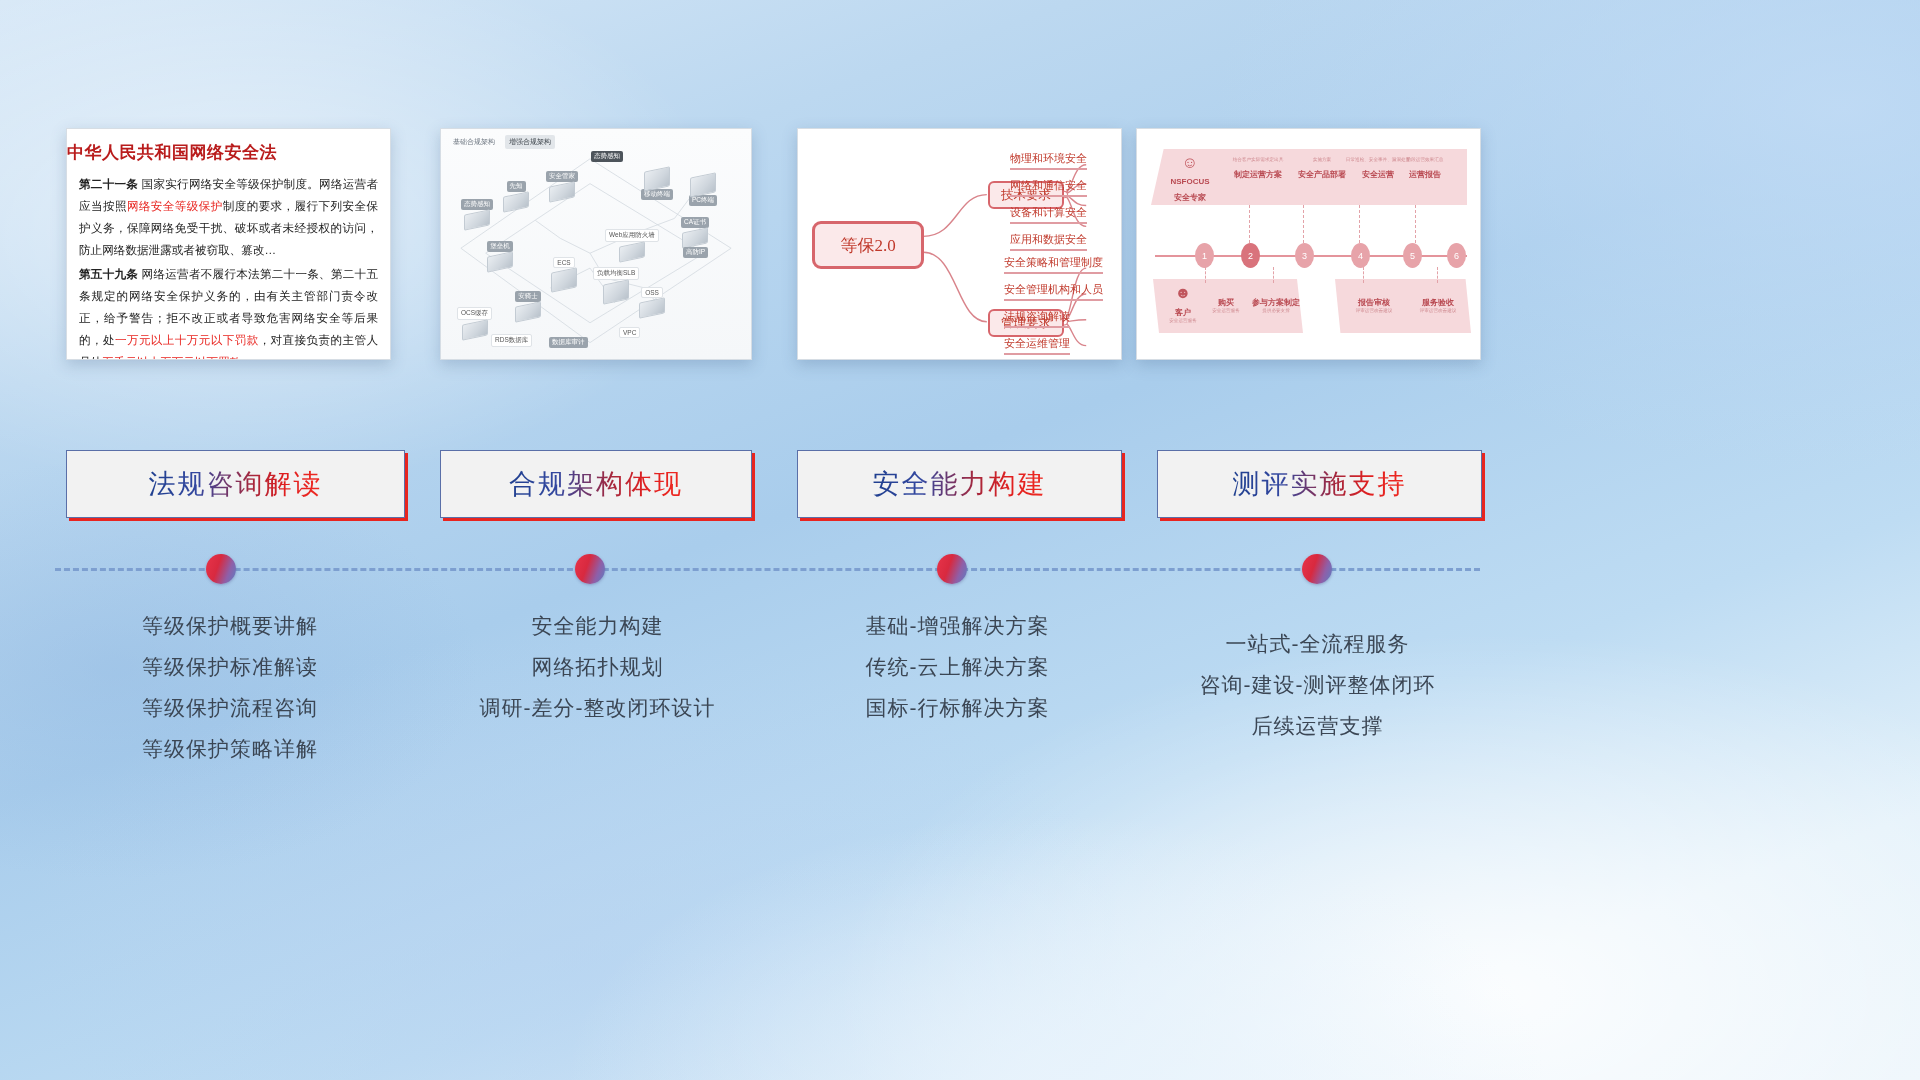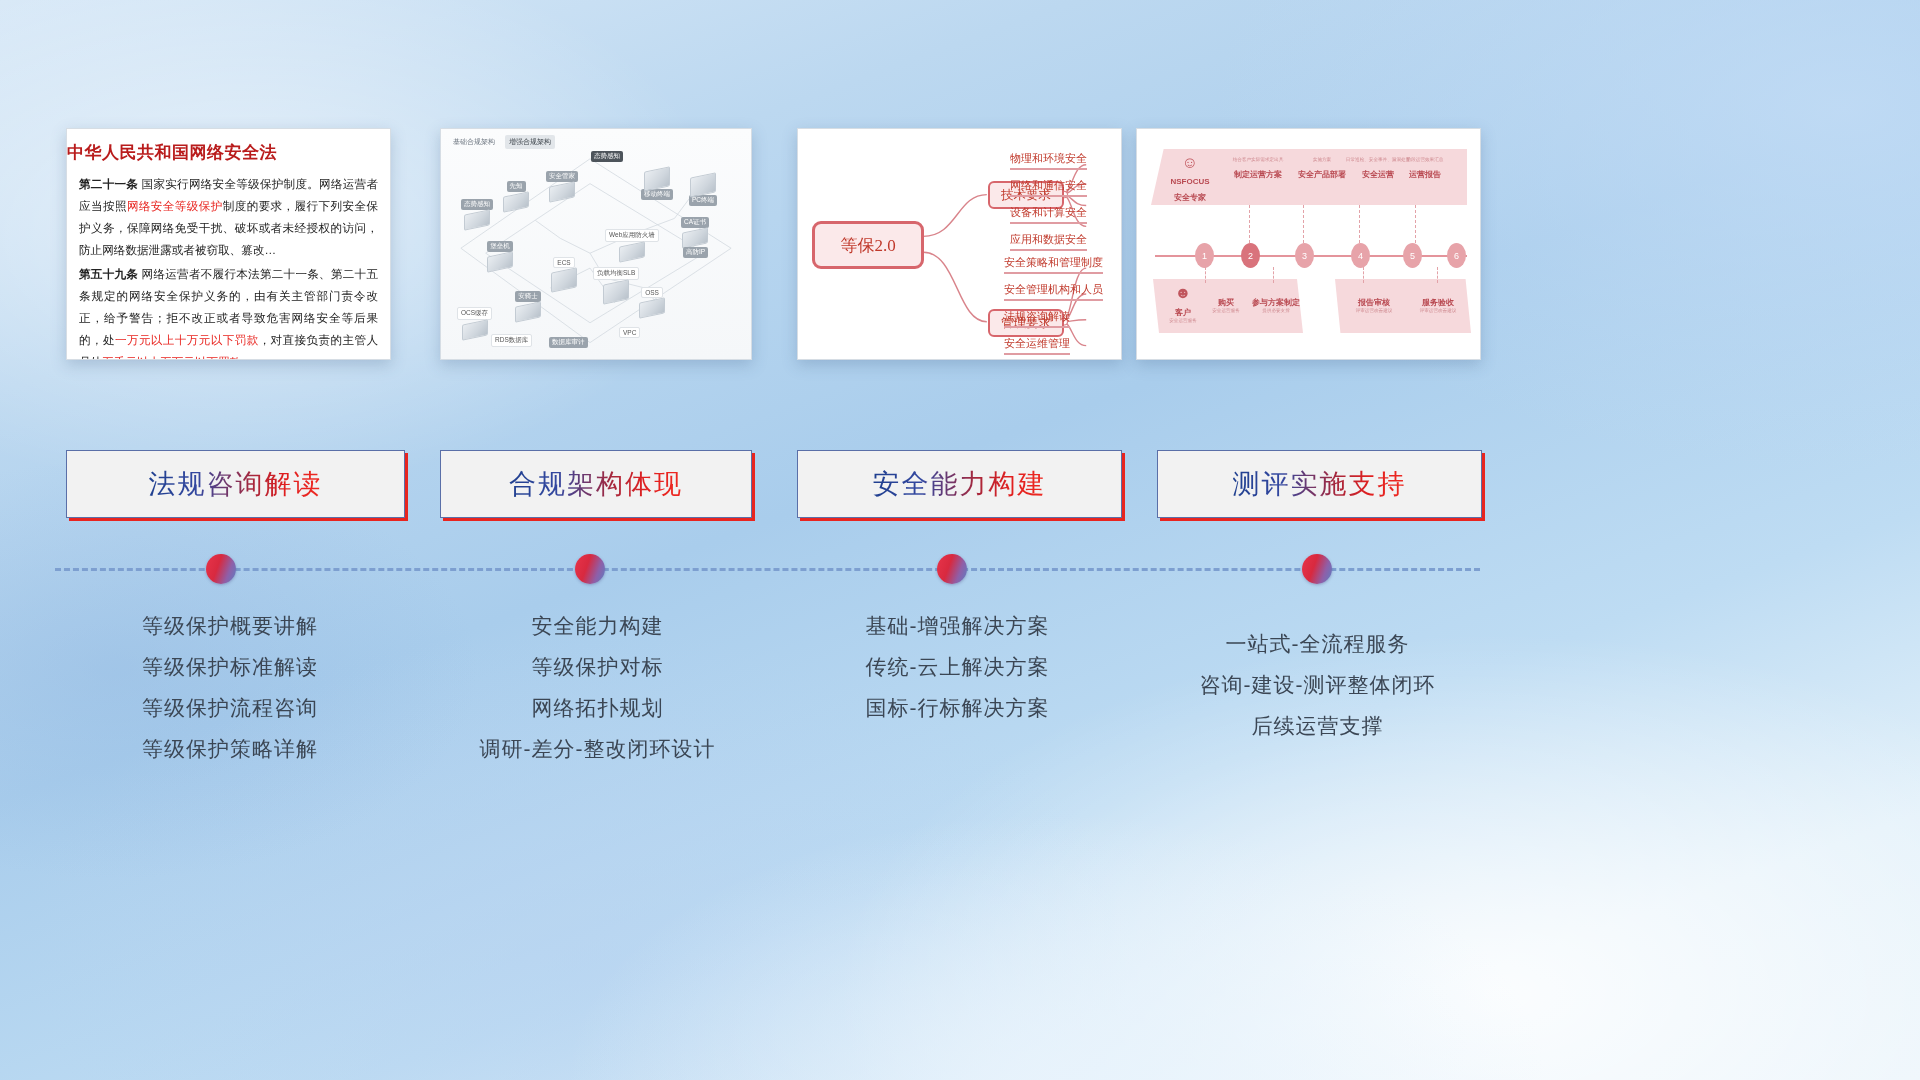--- a/index.html
+++ b/index.html
@@ -379,21 +379,20 @@
 
 <div class="lists">
   <ul class="list-col" id="col-1">
     <li>等级保护概要讲解</li>
     <li>等级保护标准解读</li>
     <li>等级保护流程咨询</li>
     <li>等级保护策略详解</li>
   </ul>
   <ul class="list-col" id="col-2">
     <li>安全能力构建</li>
-    <li>等级保护对标</li>
     <li>网络拓扑规划</li>
     <li>调研-差分-整改闭环设计</li>
   </ul>
   <ul class="list-col" id="col-3">
     <li>基础-增强解决方案</li>
     <li>传统-云上解决方案</li>
     <li>国标-行标解决方案</li>
   </ul>
   <ul class="list-col" id="col-4">
     <li>一站式-全流程服务</li>

